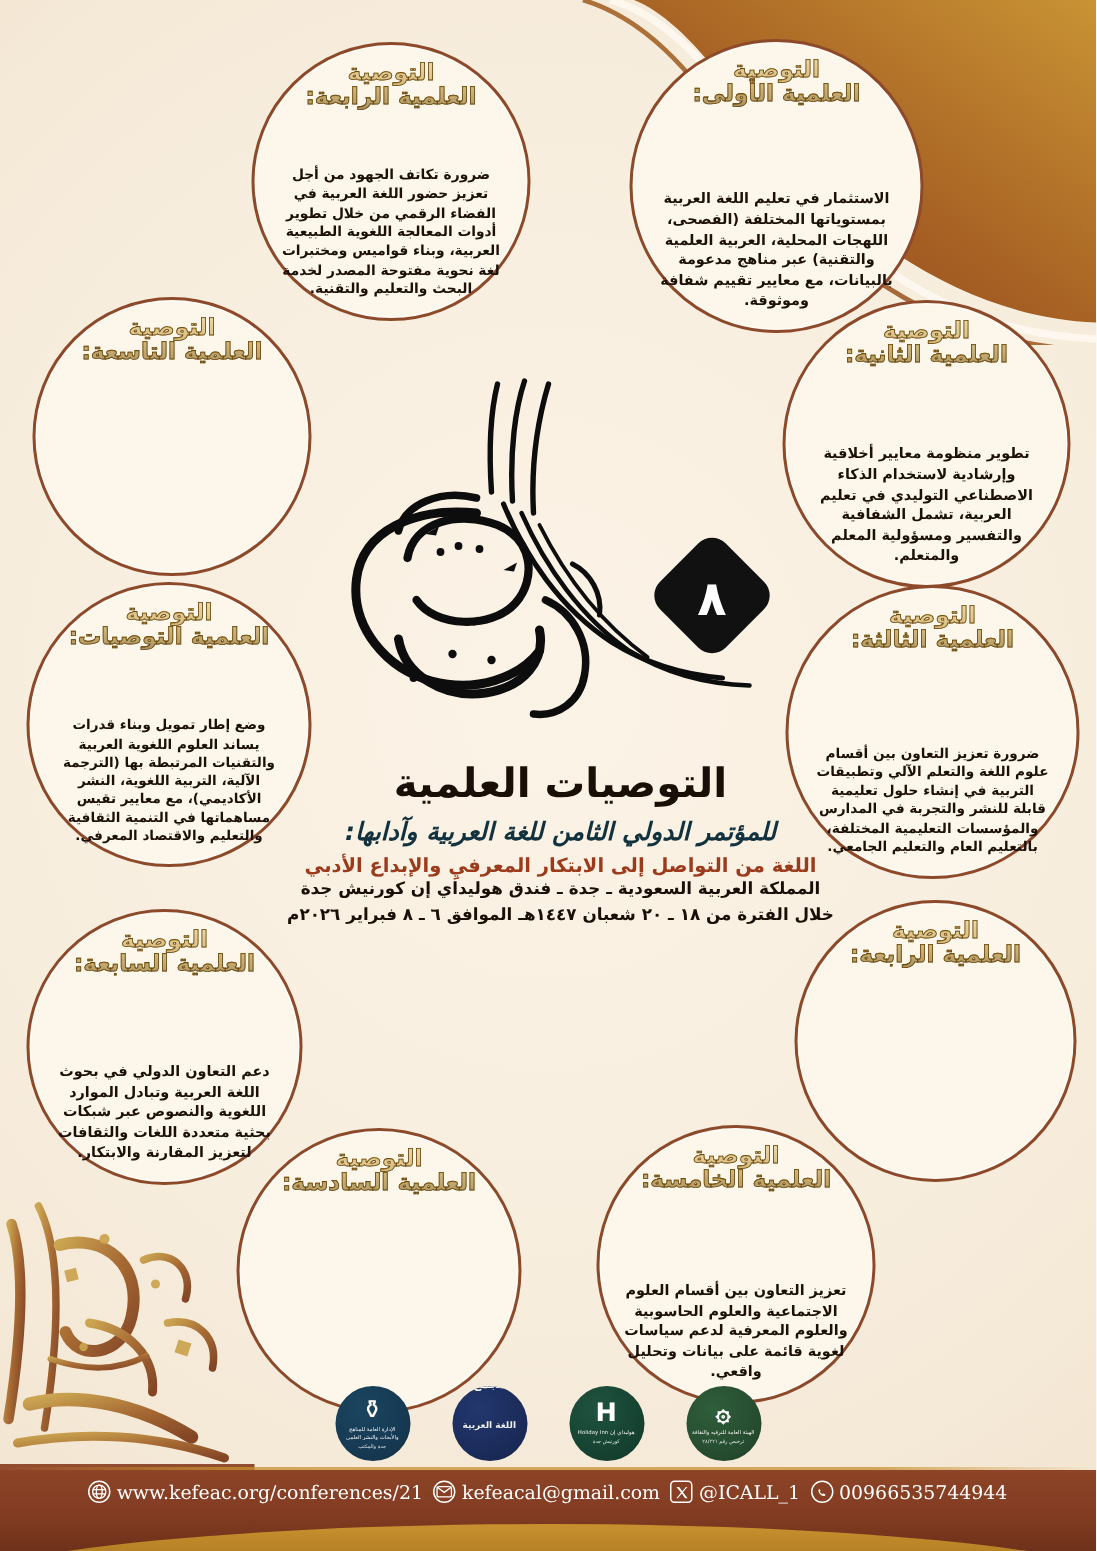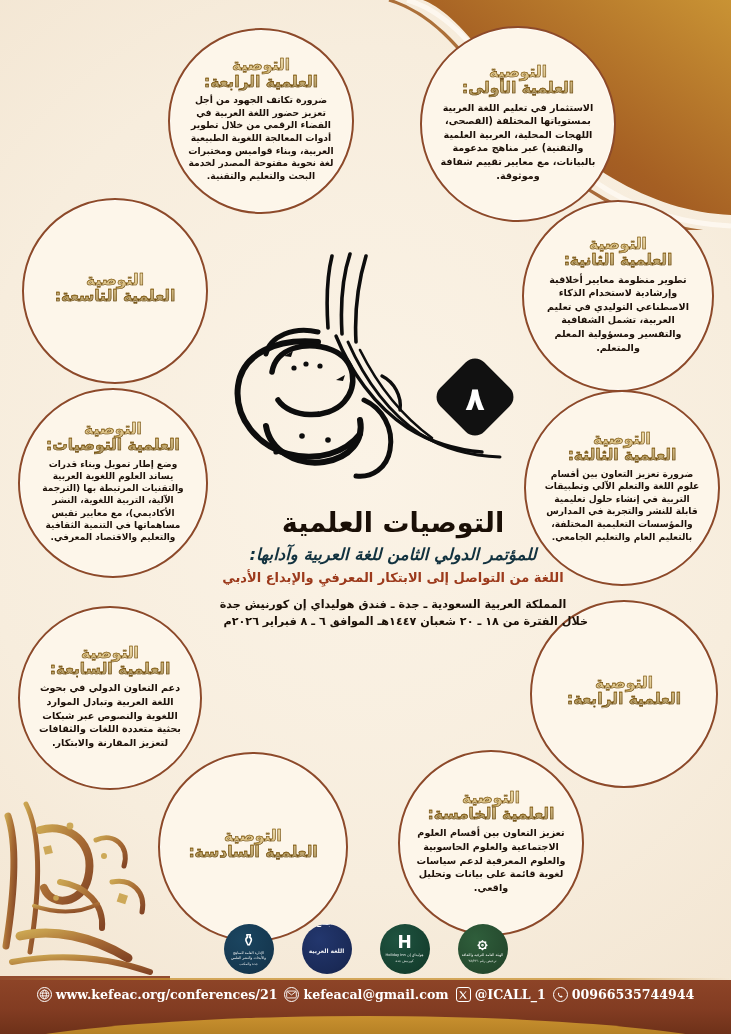--- a/index.html
+++ b/index.html
@@ -52,21 +52,21 @@
   
   .bubble {
     position: absolute;
     border-radius: 50%;
     background: #fdf6ea;
     border: 2.2px solid #8d4a2a;
     box-shadow: 0 0 0 1px rgba(255,255,255,.55) inset;
     display: flex;
     flex-direction: column;
     align-items: center;
-    justify-content: center;
+    justify-content: space-between;
     text-align: center;
     padding: 10px 16px 12px;
     z-index: 4;
   }
 
   .bubble .head {
     font-weight: 700;
     line-height: 1.06;
     font-size: 15.5px;
     background: linear-gradient(180deg, #e3c77e 0%, #c8a24a 40%, #9d7722 78%, #7d5c14 100%);
@@ -110,21 +110,21 @@
   #b4  { left: 530px;  top: 600px; width: 188px; height: 188px; }
 
   #b6  { left: 158px;  top: 752px; width: 190px; height: 190px; }
   #b6 .body { font-size: 9px; line-height: 1.36; }
 
   #b5  { left: 398px;  top: 750px; width: 186px; height: 186px; }
 
   
   .center-block {
     position: absolute;
-    left: 198px; top: 508px;
+    left: 179px; top: 508px;
     width: 390px;
     text-align: center;
     z-index: 5;
   }
   .ct-main {
     font-size: 27px;
     font-weight: 700;
     color: #1a0f06;
     line-height: 1.12;
     letter-spacing: -.2px;
@@ -138,33 +138,32 @@
     font-style: italic;
   }
   .ct-theme {
     margin-top: 5px;
     font-size: 13px;
     font-weight: 700;
     color: #9c3a1c;
     line-height: 1.2;
   }
   .ct-venue {
-    margin-top: 12px;
+    margin-top: 0;
     font-size: 11.2px;
     font-weight: 700;
     color: #1a0f06;
     line-height: 1.35;
   }
   .ct-dates {
     margin-top: 2px;
     font-size: 11.2px;
     font-weight: 700;
     color: #1a0f06;
     line-height: 1.35;
-    text-align: right;
   }
 
   
   .sponsors {
     position: absolute;
     left: 0; right: 0;
     top: 918px;
     height: 62px;
     display: flex;
     justify-content: center;
@@ -213,21 +212,21 @@
     height: 48px;
     border-radius: 50% 50% 0 0 / 100% 100% 0 0;
     background: linear-gradient(180deg, #c8902f 0%, #b07c22 50%, #8d4427 100%);
   }
   .contact-row {
     direction: ltr;
     display: flex;
     gap: 7px;
     color: #ffffff;
     font-family: "DejaVu Serif", "Liberation Serif", serif;
-    font-weight: 700;
+    font-weight: 400;
     font-size: 12.6px;
     white-space: nowrap;
     z-index: 2;
   }
   .contact-item { display: flex; align-items: center; gap: 4px; }
   .cicon {
     width: 15px; height: 15px;
     border-radius: 50%;
     border: 1.3px solid #fff;
     display: flex; align-items: center; justify-content: center;

